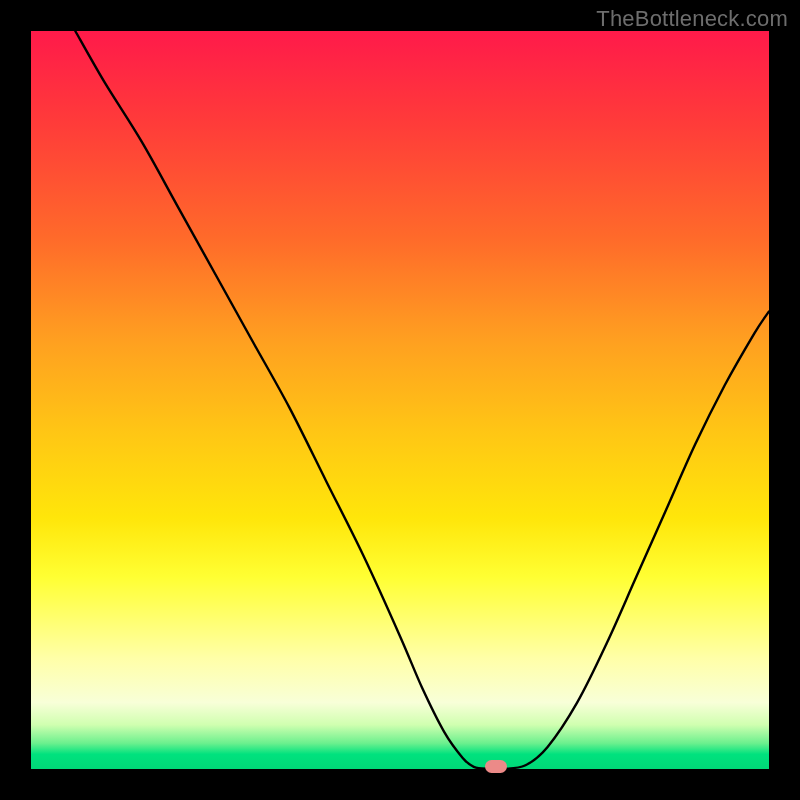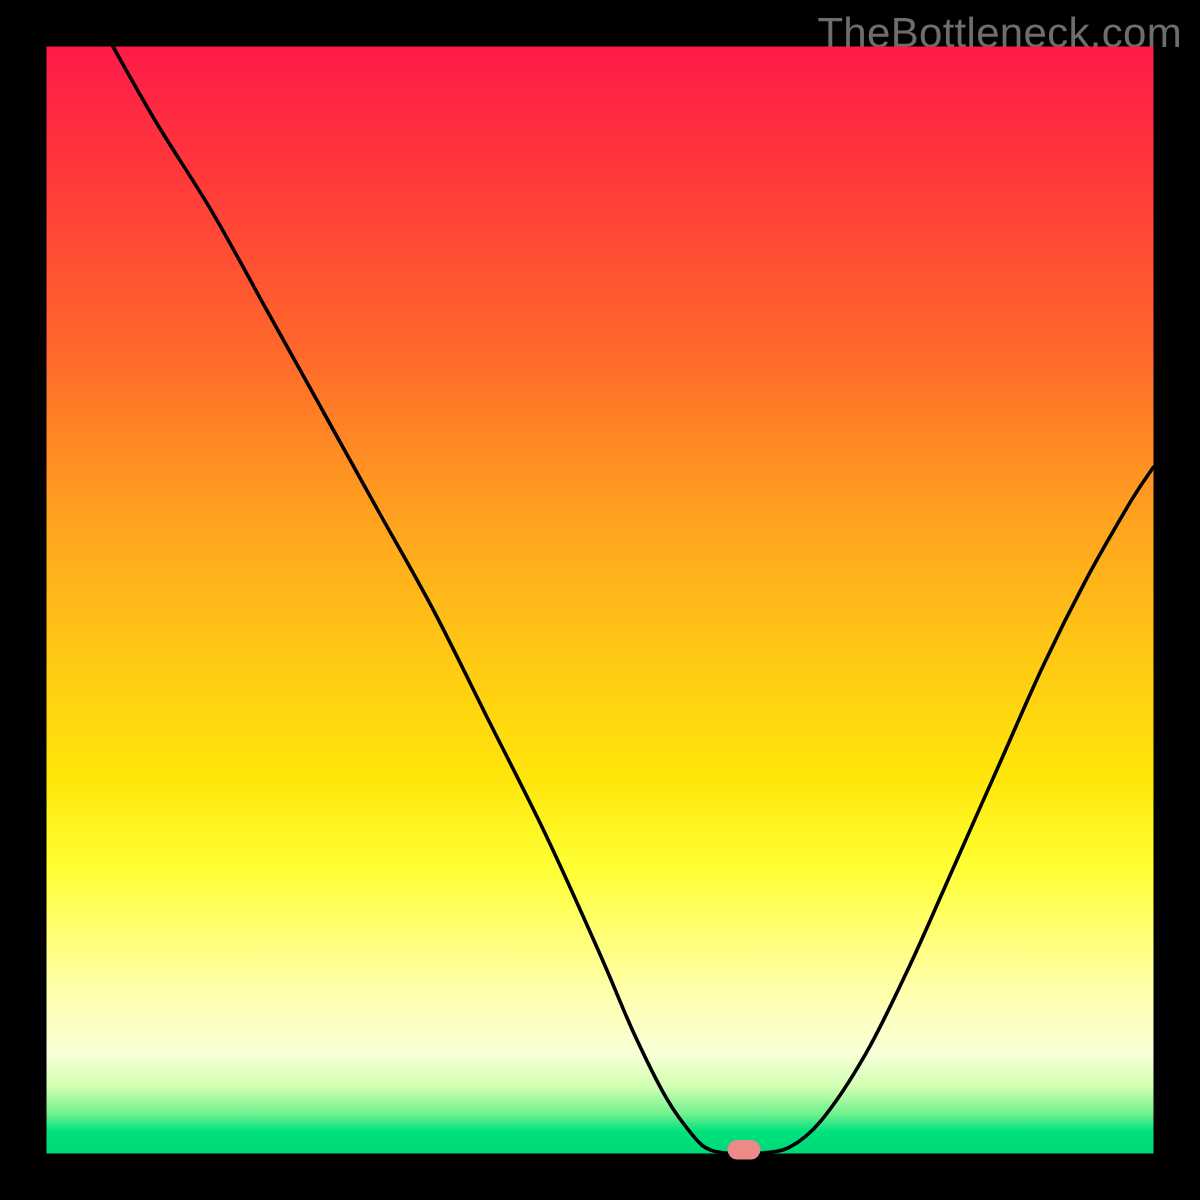--- a/index.html
+++ b/index.html
@@ -37,21 +37,21 @@
       #6cf08e 96.5%,
       #00e27e 98%,
       #00d877 100%
     );
   }
   .watermark {
     position: absolute;
     top: 6px;
     right: 12px;
     color: #6d6d6d;
-    font-size: 28px;
+    font-size: 22px;
     font-weight: 500;
     letter-spacing: 0.2px;
     user-select: none;
   }
   .marker {
     position: absolute;
     width: 22px;
     height: 13px;
     background: #ec8a88;
     border-radius: 7px;

